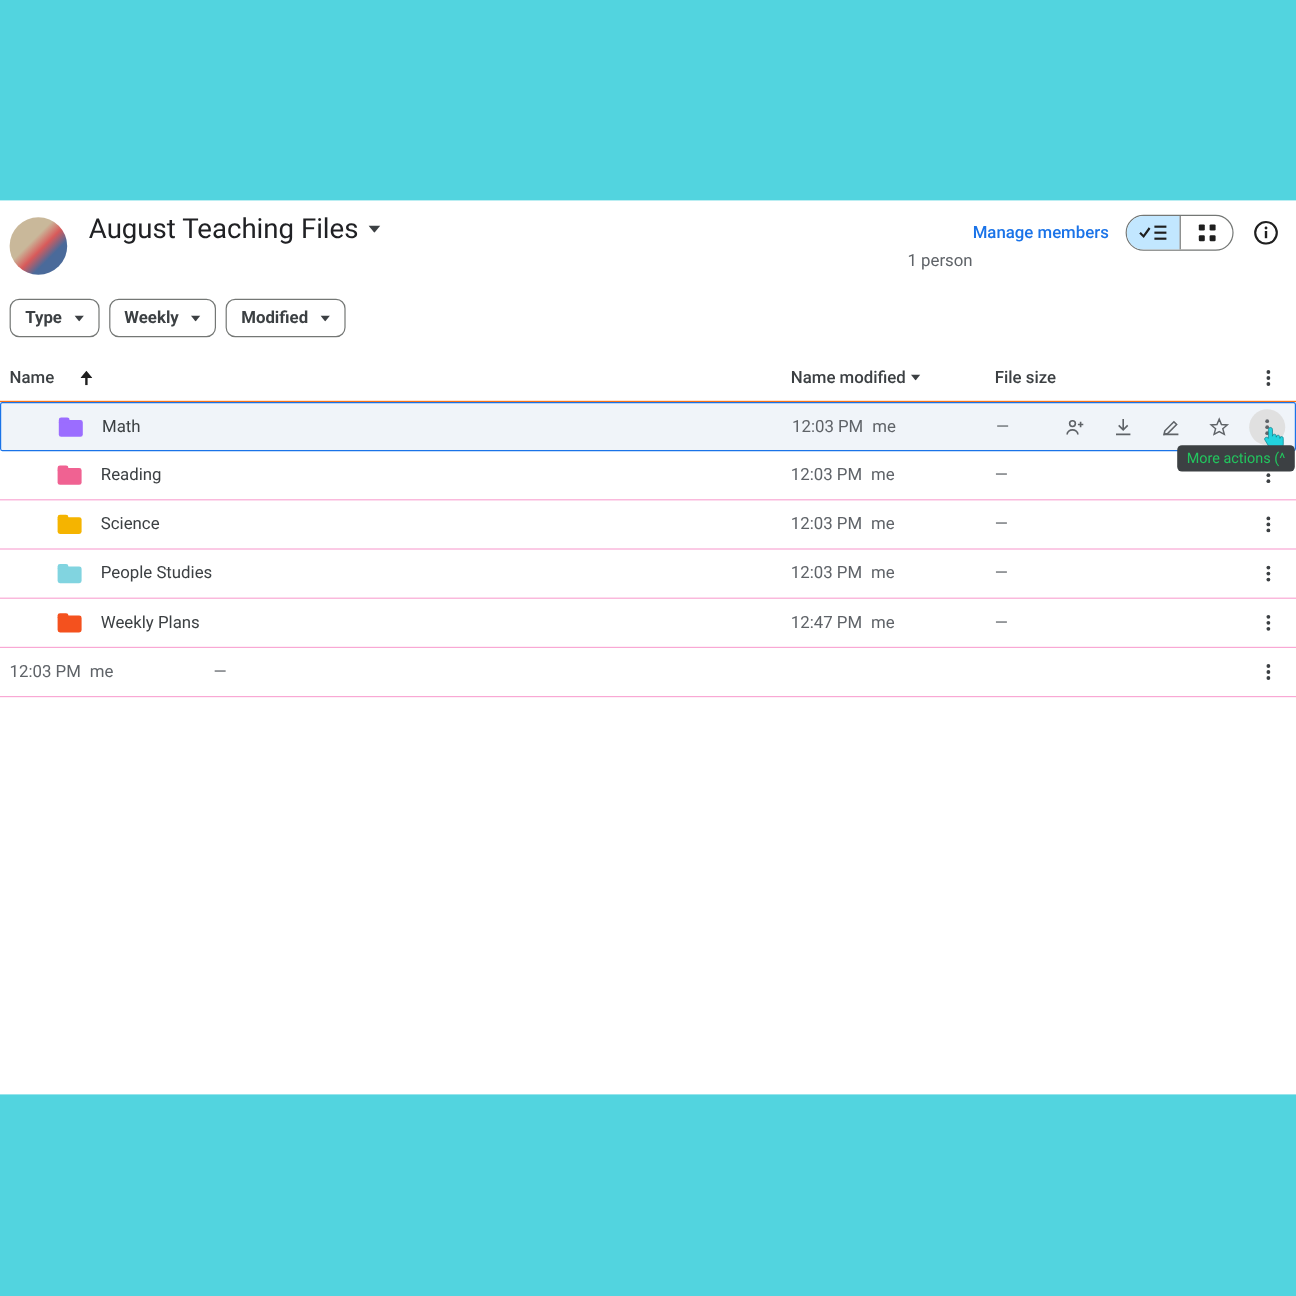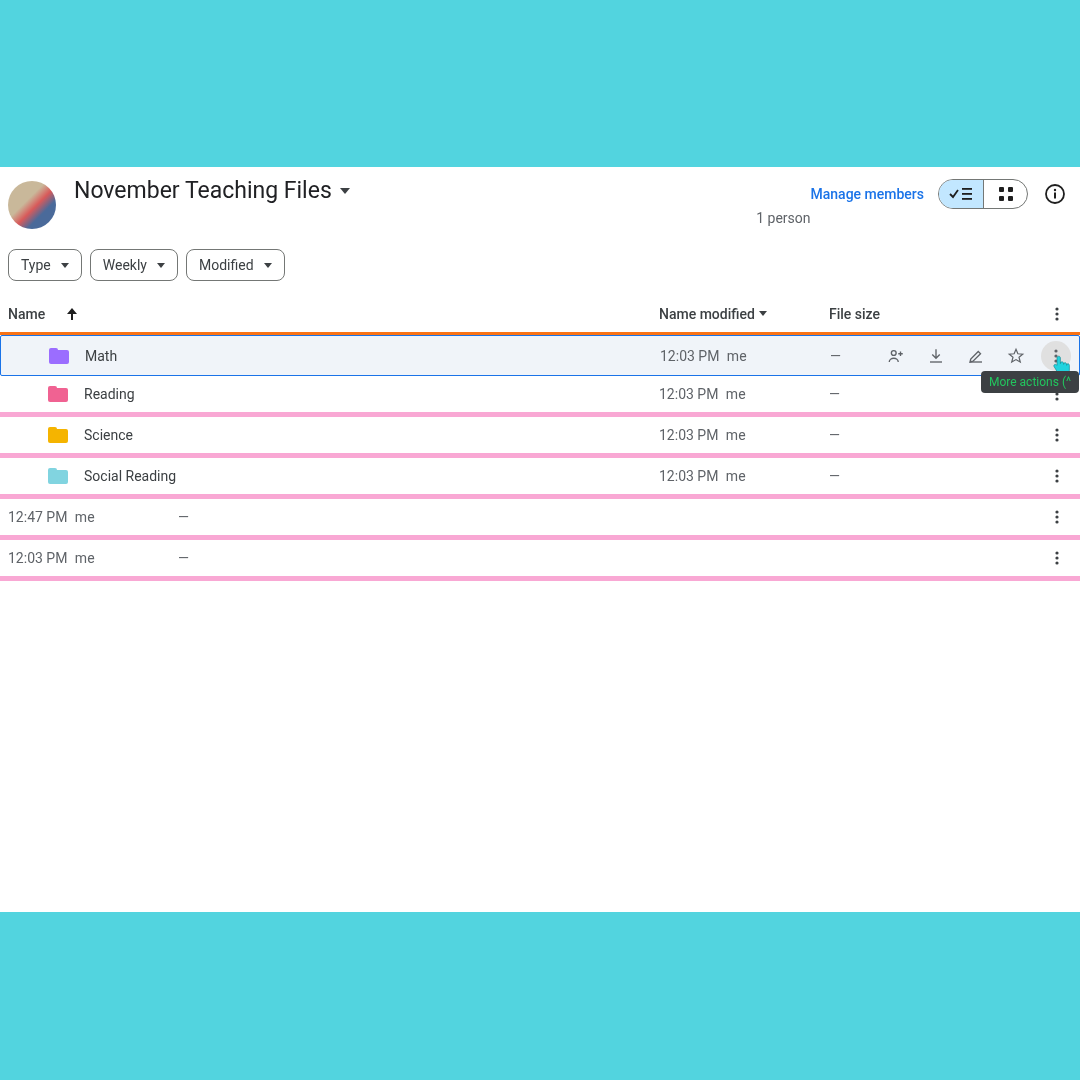--- a/index.html
+++ b/index.html
@@ -93,20 +93,21 @@
     height: 26px;
     display: flex;
     align-items: center;
     justify-content: center;
     cursor: pointer;
   }
   .filters {
     display: flex;
     gap: 8px;
     padding: 20px 8px 14px 8px;
+    font-weight: bold;
   }
   .chip {
     display: flex;
     align-items: center;
     gap: 10px;
     border: 1px solid #747775;
     border-radius: 8px;
     padding: 7px 12px;
     font-size: 14px;
     color: #3c4043;
@@ -114,35 +115,35 @@
     background: #fff;
   }
   .table-head {
     display: flex;
     align-items: center;
     padding: 0 8px;
     height: 40px;
     font-size: 14px;
     color: #3c4043;
     font-weight: 500;
-    border-bottom: 3px solid #f97316;
+    border-bottom: 1px solid #f97316;
   }
   .col-name { flex: 0 0 651px; display:flex; align-items:center; gap:22px; }
   .col-mod { flex: 0 0 170px; display:flex; align-items:center; gap:4px; }
   .col-size { flex: 1; }
   .col-menu { flex: 0 0 30px; display:flex; justify-content:center; }
   .sort-arrow svg, .mod-caret svg, .chip svg, .title-caret svg { display:block; }
   .row {
     display: flex;
     align-items: center;
     height: 41px;
     padding: 0 8px;
     font-size: 14px;
     color: #3c4043;
-    border-bottom: 5px solid #f9a8d4;
+    border-bottom: 1px solid #f9a8d4;
     position: relative;
   }
   .row.selected {
     background: #f0f4f9;
     border: 1px solid #1a73e8;
     border-radius: 2px;
   }
   .row .name-cell {
     flex: 0 0 651px;
     display: flex;
@@ -215,21 +216,21 @@
 </style>
 </head>
 <body>
 
 <div class="app">
 
   <div class="header">
     <div class="avatar"></div>
     <div class="title-block">
       <div class="title-row">
-        <span class="title-text">November Teaching Files</span>
+        <span class="title-text">August Teaching Files</span>
         <span class="title-caret">
           <svg width="10" height="6" viewBox="0 0 10 6">
               <path d="M0 0 L5 6 L10 0 Z" fill="#3c4043"></path>
             </svg>
         </span>
       </div>
       <div class="subtitle">1 person</div>
     </div>
     <div class="header-right">
       <span class="manage-link">Manage members</span>
@@ -393,36 +394,40 @@
               <circle cx="2" cy="2" r="1.6" fill="#3c4043"></circle>
               <circle cx="2" cy="7" r="1.6" fill="#3c4043"></circle>
               <circle cx="2" cy="12" r="1.6" fill="#3c4043"></circle>
             </svg>
           </span>
         </div>
       </div>
       <div class="row">
         <div class="name-cell">
           <span class="folder-icon" style="color: rgb(129, 212, 224);"></span>
-          <span>Social Reading</span>
+          <span>People Studies</span>
         </div>
         <div class="mod-cell"><span>12:03 PM</span><span class="by"> me</span></div>
         <div class="size-cell">—</div>
         <div style="flex: 0 0 170px;"></div>
         <div class="menu-cell">
           <span class="dots">
             <svg width="4" height="14" viewBox="0 0 4 14">
               <circle cx="2" cy="2" r="1.6" fill="#3c4043"></circle>
               <circle cx="2" cy="7" r="1.6" fill="#3c4043"></circle>
               <circle cx="2" cy="12" r="1.6" fill="#3c4043"></circle>
             </svg>
           </span>
         </div>
       </div>
       <div class="row">
+        <div class="name-cell">
+          <span class="folder-icon" style="color: rgb(244, 81, 30);"></span>
+          <span>Weekly Plans</span>
+        </div>
         <div class="mod-cell"><span>12:47 PM</span><span class="by"> me</span></div>
         <div class="size-cell">—</div>
         <div style="flex: 0 0 170px;"></div>
         <div class="menu-cell">
           <span class="dots">
             <svg width="4" height="14" viewBox="0 0 4 14">
               <circle cx="2" cy="2" r="1.6" fill="#3c4043"></circle>
               <circle cx="2" cy="7" r="1.6" fill="#3c4043"></circle>
               <circle cx="2" cy="12" r="1.6" fill="#3c4043"></circle>
             </svg>

